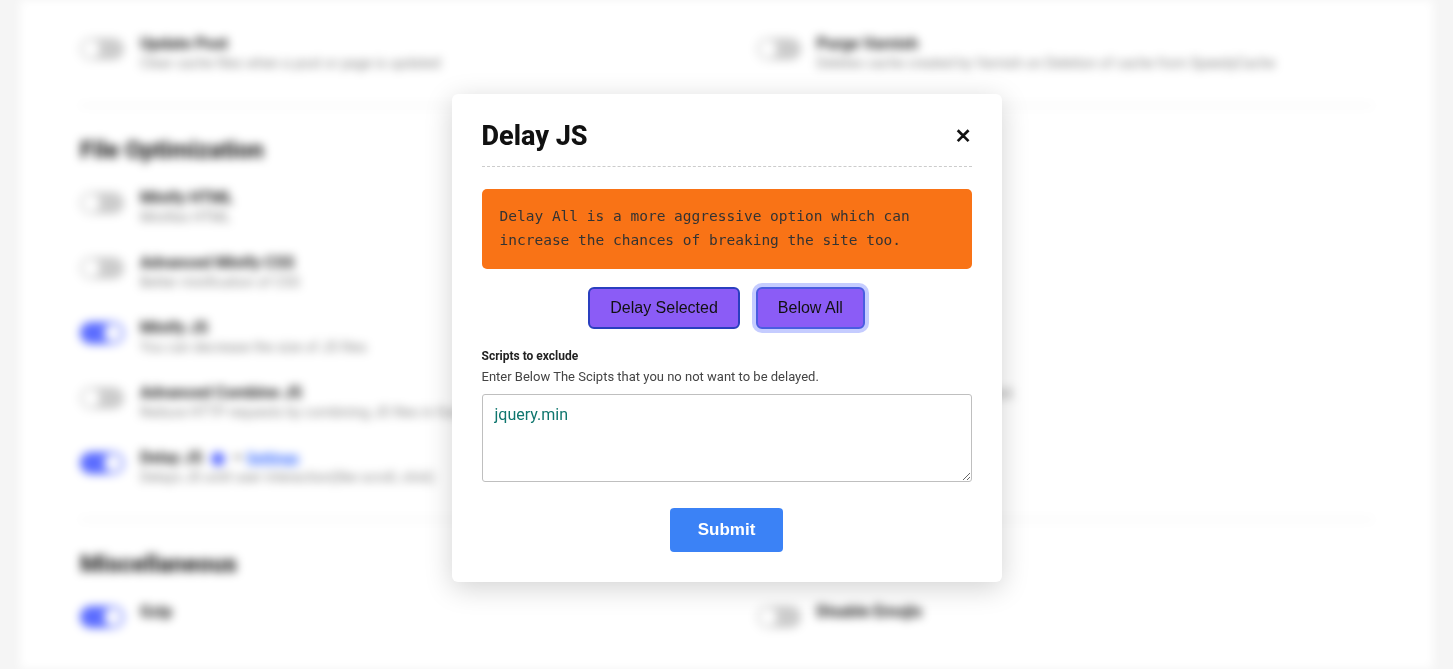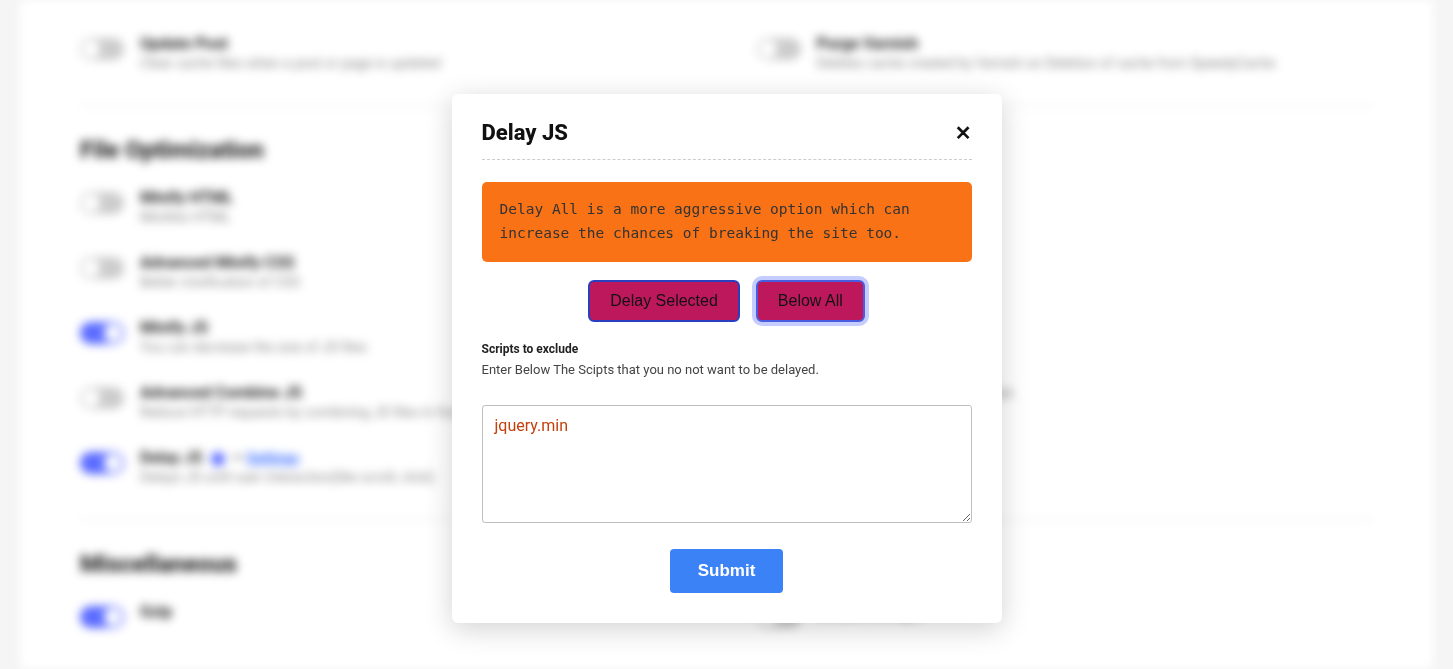--- a/index.html
+++ b/index.html
@@ -25,38 +25,38 @@
   h2.section { font-size: 24px; font-weight: 800; color: #222; margin: 30px 0 10px; }
   hr.sep { border: none; border-top: 1px solid #e6e6e6; margin: 20px 0; }
 
   .overlay { position: absolute; inset: 0; }
   .modal {
     position: absolute; top: 94px; left: 50%; transform: translateX(-50%);
     width: 550px; background: #fff; border-radius: 6px; box-shadow: 0 6px 28px rgba(0,0,0,0.18);
     padding: 26px 30px 30px;
   }
   .modal-head { display: flex; justify-content: space-between; align-items: center; padding-bottom: 14px; border-bottom: 1px dashed #ccc; }
-  .modal-head h3 { font-size: 22px; font-weight: 800; color: #111; }
+  .modal-head h3 { font-size: 27px; font-weight: 800; color: #111; }
   .close-btn { cursor: pointer; font-size: 20px; font-weight: 900; background:none; border:none; color:#111; }
   .infobox {
     margin-top: 22px; background: #f97316; border-radius: 5px; padding: 16px 18px;
     font-family: ui-monospace, Menlo, Consolas, monospace; font-size: 14.5px; line-height: 1.65; color: #333;
   }
   .btn-row { display:flex; justify-content:center; gap:16px; margin-top:18px; }
   .pill {
-    padding: 10px 20px; font-size: 16px; border-radius: 6px; background:#be185d; cursor:pointer;
+    padding: 10px 20px; font-size: 16px; border-radius: 6px; background:#8b5cf6; cursor:pointer;
     border: 2px solid #2a3fbf; color:#111; font-weight:500;
   }
   .pill.selected {
     box-shadow: 0 0 0 4px rgba(90,110,255,0.35); border-color:#4a5de0;
   }
   .sub-h { margin-top: 20px; font-size: 12px; font-weight:700; color:#222; }
   .sub-p { margin-top: 6px; font-size: 13px; color:#444; }
   .ta {
-    margin-top: 28px; width:100%; height:118px; resize: both; padding:10px 12px; font-size:16px; color:#c2410c;
+    margin-top: 10px; width:100%; height:88px; resize: both; padding:10px 12px; font-size:16px; color:#0f766e;
     border:1px solid #bfbfbf; border-radius:3px; font-family: inherit;
   }
   .submit-row { display:flex; justify-content:center; margin-top:22px; }
   .submit {
     background:#3b82f6; color:#fff; border:none; border-radius:4px; padding:12px 28px; font-size:17px; font-weight:700; cursor:pointer;
   }
 </style>
 </head>
 <body>
 

